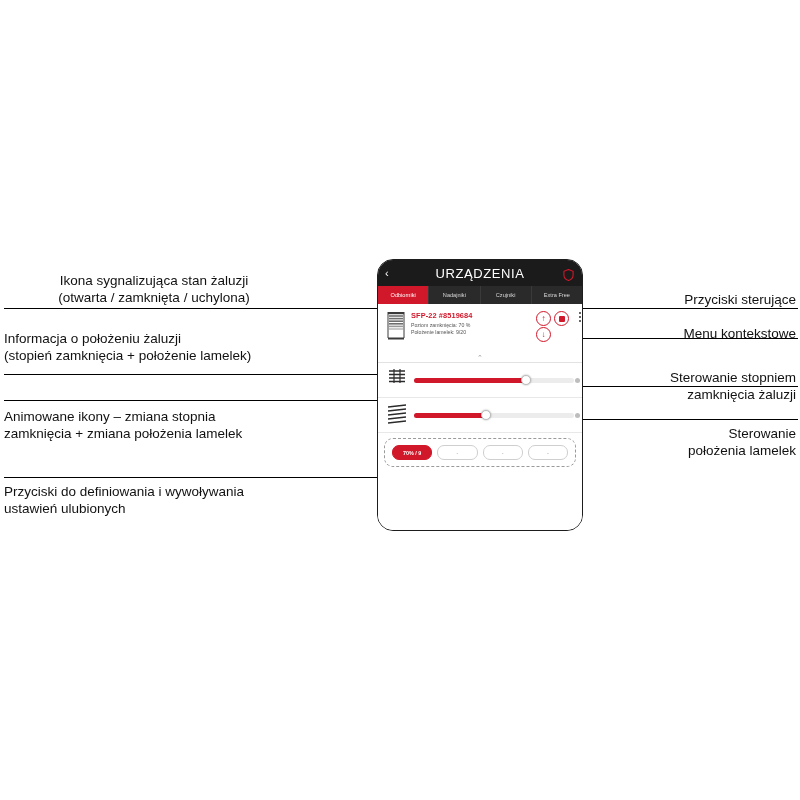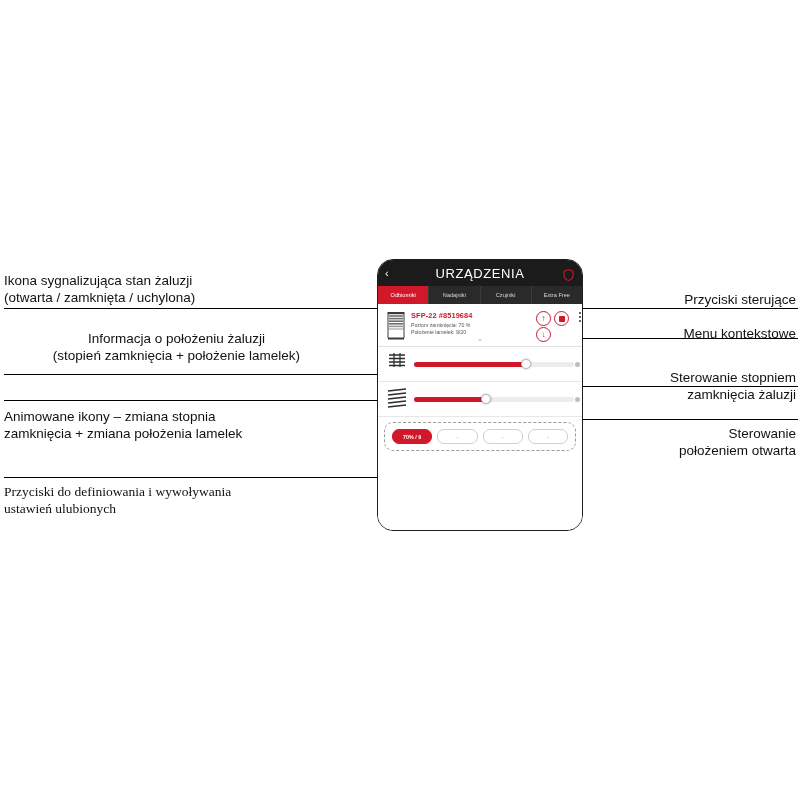--- a/index.html
+++ b/index.html
@@ -111,21 +111,21 @@
   .body-area {
     background: #fff;
     height: calc(100% - 44px);
     position: relative;
   }
 
   
   .dev-row {
     display: flex;
     align-items: flex-start;
-    padding: 6px 6px 2px 7px;
+    padding: 6px 6px 18px 7px;
     border-bottom: 1px solid #e2e2e2;
     position: relative;
   }
   .blind-icon {
     width: 22px;
     height: 30px;
     flex: 0 0 22px;
     margin-top: 1px;
   }
   .dev-text {
@@ -268,41 +268,41 @@
   .fav-pill.active {
     background: #d1172a;
     border-color: #d1172a;
     color: #fff;
     font-weight: bold;
   }
 </style>
 </head>
 <body>
 
-<div class="anno left" style="left:4px; top:272px; width:300px;">Ikona sygnalizująca stan żaluzji
+<div class="anno left" style="left:4px; top:272px; width:300px;text-align:center;">Ikona sygnalizująca stan żaluzji
 (otwarta / zamknięta / uchylona)</div>
 
-<div class="anno left" style="left:4px; top:330px; width:345px;text-align:center;">Informacja o położeniu żaluzji
+<div class="anno left" style="left:4px; top:330px; width:345px;">Informacja o położeniu żaluzji
 (stopień zamknięcia + położenie lamelek)</div>
 
 <div class="anno left" style="left:4px; top:408px; width:345px;">Animowane ikony – zmiana stopnia
 zamknięcia + zmiana położenia lamelek</div>
 
-<div class="anno left" style="left:4px; top:483px; width:350px;font-family:Liberation Serif, serif;">Przyciski do definiowania i wywoływania
+<div class="anno left" style="left:4px; top:483px; width:350px;">Przyciski do definiowania i wywoływania
 ustawień ulubionych</div>
 
 <div class="anno right" style="right:4px; top:291px; width:270px;">Przyciski sterujące</div>
 
 <div class="anno right" style="right:4px; top:325px; width:270px;">Menu kontekstowe</div>
 
 <div class="anno right" style="right:4px; top:353px; width:270px;margin-top:16px;">Sterowanie stopniem
 zamknięcia żaluzji</div>
 
 <div class="anno right" style="right:4px; top:425px; width:270px;">Sterowanie
-położeniem otwarta</div>
+położenia lamelek</div>
 
 <div class="leader" style="left:4px;  top:308px; width:386px;"></div>
 <div class="leader" style="left:4px;  top:374px; width:400px;"></div>
 <div class="leader" style="left:4px;  top:400px; width:385px;"></div>
 <div class="leader" style="left:4px;  top:477px; width:385px;"></div>
 <div class="vline" style="left:388px; top:451px; height:27px;"></div>
 
 <div class="leader" style="left:548px; top:308px; width:250px;"></div>
 <div class="leader" style="left:572px; top:338px; width:226px;"></div>
 <div class="leader" style="left:580px; top:386px; width:218px;"></div>

